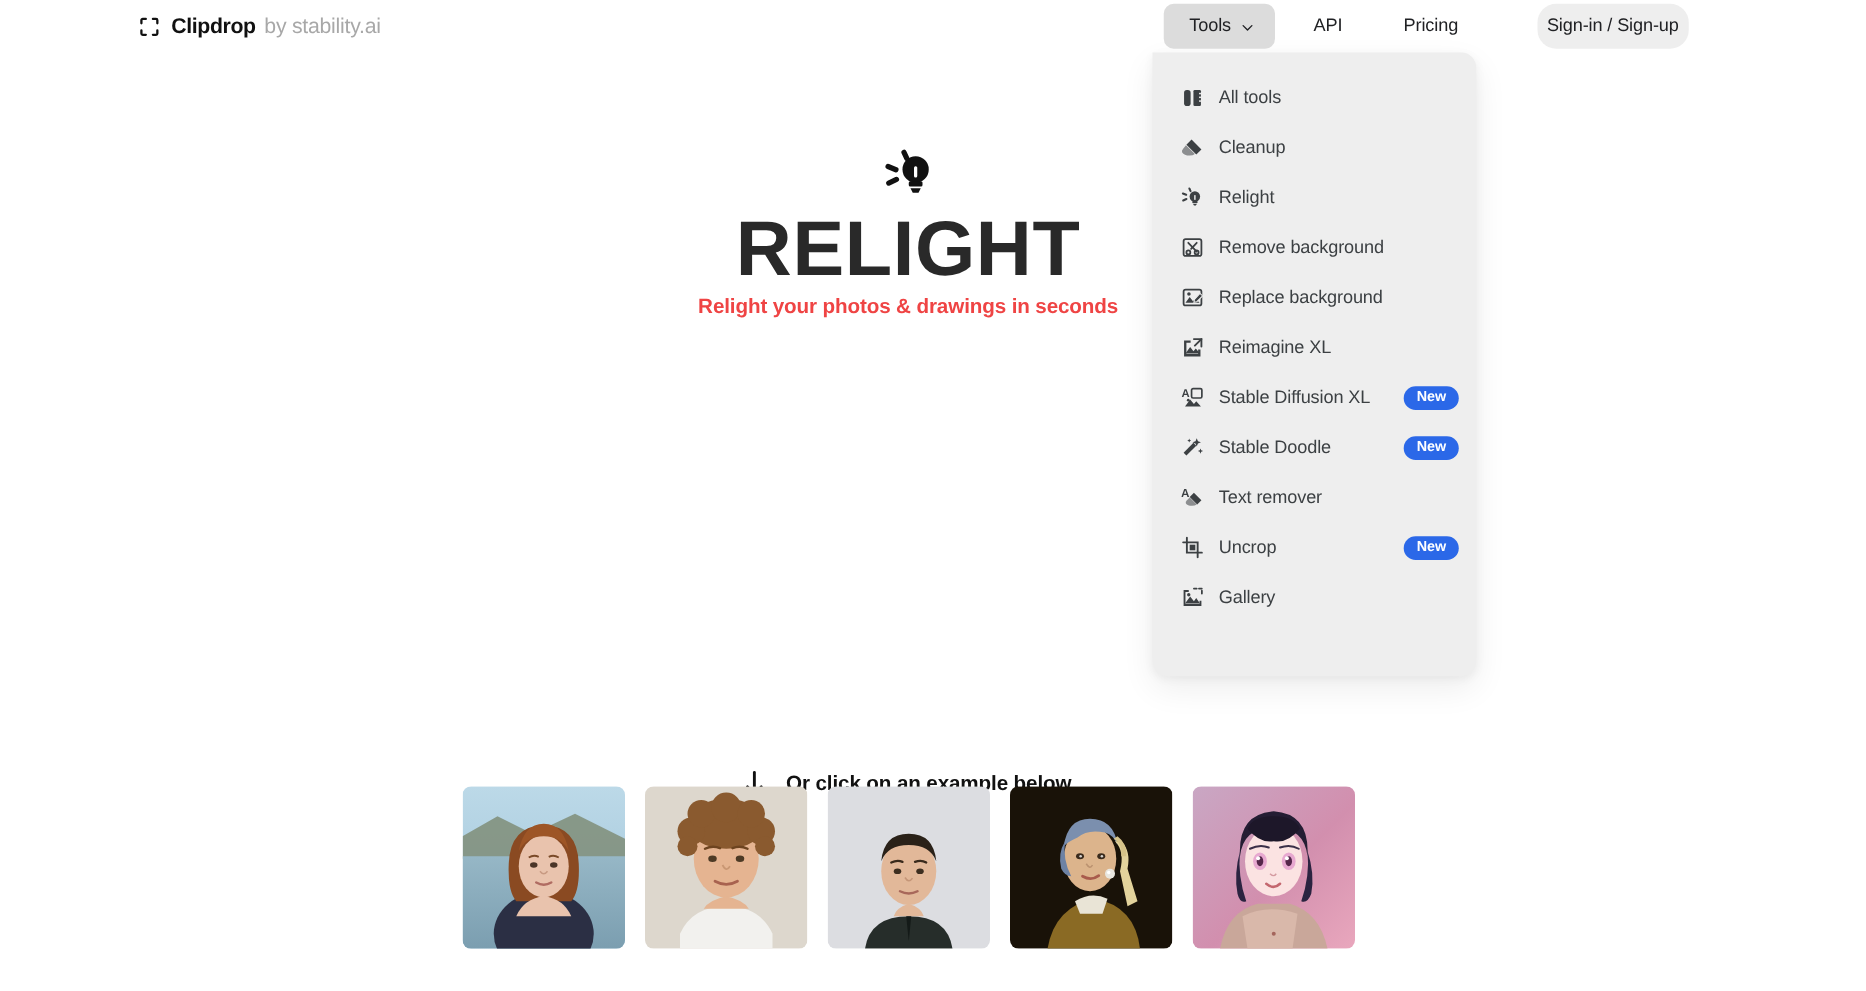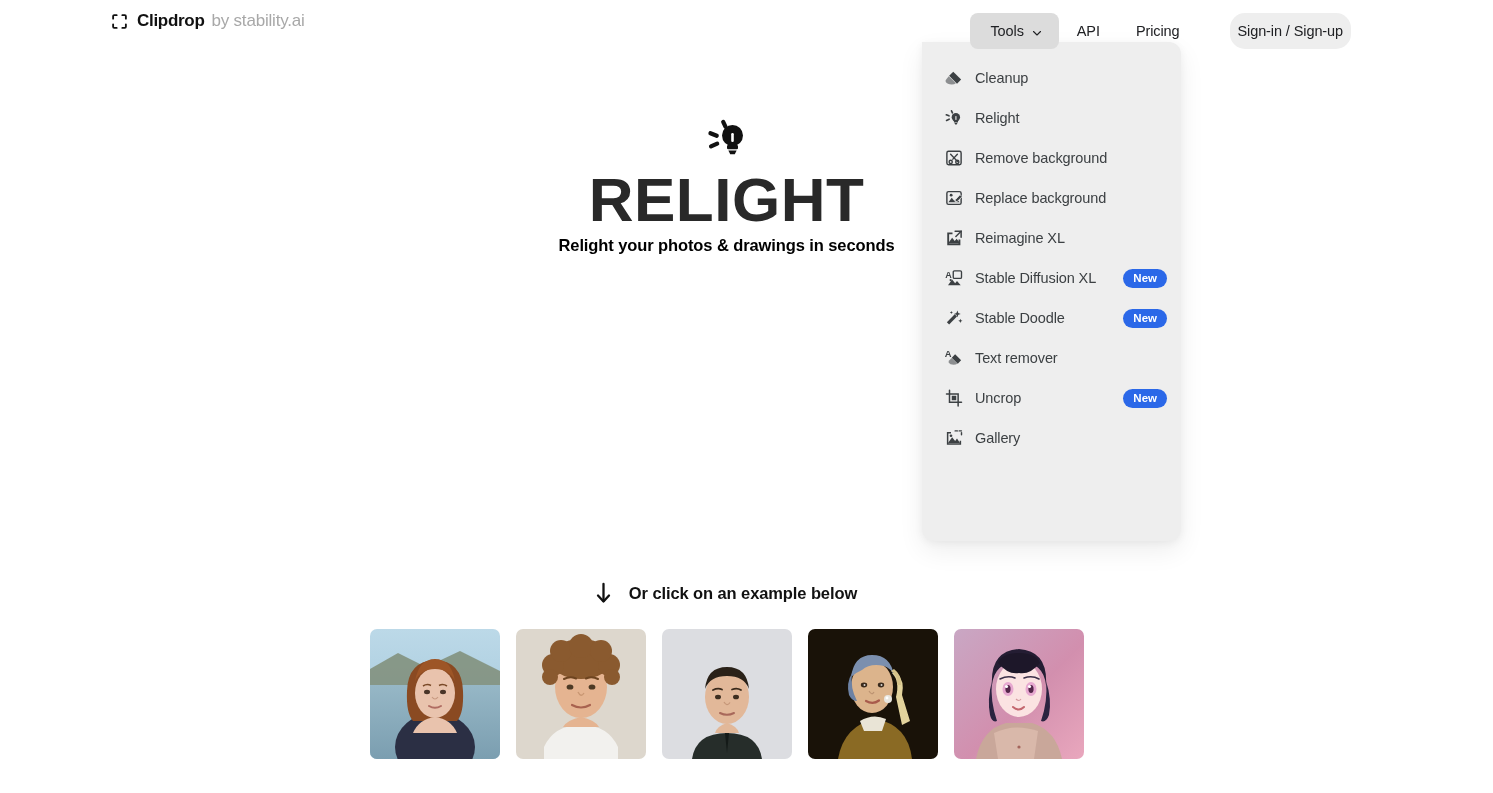--- a/index.html
+++ b/index.html
@@ -58,23 +58,23 @@
     font-weight: 400;
     color: #a8a8a8;
     letter-spacing: -0.2px;
     line-height: 20px;
     margin-left: -2px;
   }
 
   .nav {
     position: absolute;
     right: 142px;
-    top: 13px;
-    display: flex;
-    gap: 0px;
+    top: 3px;
+    display: flex;
+    gap: 13px;
     height: 36px;
   }
 
   .nav-btn {
     display: flex;
     align-items: center;
     justify-content: center;
     gap: 7px;
     height: 36px;
     padding: 0 18px;
@@ -124,21 +124,21 @@
     letter-spacing: 0.5px;
     color: #292929;
     line-height: 66px;
   }
   .hero-sub {
     position: absolute;
     left: 0; top: 236px;
     width: 100%;
     font-size: 16.5px;
     font-weight: 600;
-    color: #000000;
+    color: #ef4444;
     letter-spacing: -0.1px;
   }
 
   
   .dropzone {
     position: absolute;
     left: 303px;
     top: 375px;
     width: 848px;
     height: 162px;
@@ -154,21 +154,21 @@
   .dropzone-text {
     font-size: 15.5px;
     font-weight: 700;
     color: #111111;
     letter-spacing: -0.1px;
   }
 
   
   .examples-hint {
     position: absolute;
-    left: 0; top: 582px;
+    left: 0; top: 616px;
     width: 1453px;
     display: flex;
     align-items: center;
     justify-content: center;
     gap: 18px;
   }
   .arrow-down { width: 15px; height: 22px; display:block; }
   .examples-hint-text {
     font-size: 16.5px;
     font-weight: 700;
@@ -428,20 +428,33 @@
         <path d="M70 49 q8 -3 15 1" stroke="#3b2f48" stroke-width="1.6" fill="none" stroke-linecap="round"></path>
         <path d="M62 70 q3 3 5 0" stroke="#d49aa0" stroke-width="1.1" fill="none"></path>
         <path d="M59 78 q6 5 11 0" stroke="#c4676f" stroke-width="2" fill="none" stroke-linecap="round"></path>
         <circle cx="65" cy="118" r="1.6" fill="#a4655c"></circle>
       </svg>
     </div>
   </div>
 
   <div class="dropdown">
 
+    <div class="menu-item">
+      <span class="mi-icon">
+        <svg viewBox="0 0 24 24" width="18" height="18" fill="#3c4043">
+          <rect x="3" y="4" width="7" height="17" rx="3"></rect>
+          <rect x="13" y="4" width="8" height="17" rx="1.4"></rect>
+          <rect x="19" y="7" width="2" height="1.6" fill="#eeeeee"></rect>
+          <rect x="19" y="11" width="2" height="1.6" fill="#eeeeee"></rect>
+          <rect x="19" y="15" width="2" height="1.6" fill="#eeeeee"></rect>
+        </svg>
+      </span>
+      <span class="mi-label">All tools</span>
+
+    </div>
 
     <div class="menu-item">
       <span class="mi-icon">
         <svg viewBox="0 0 24 24" width="18" height="18" fill="#3c4043">
           <path d="M11 3.5 L21.5 14 L16 19.5 L5.5 9 Z"></path>
           <path d="M5 9.5 L14.5 19 q-2 1.6 -5.5 1.6 q-6 0 -8 -3.3 q-1 -2 1 -4 Z" opacity="0.55"></path>
         </svg>
       </span>
       <span class="mi-label">Cleanup</span>
 

